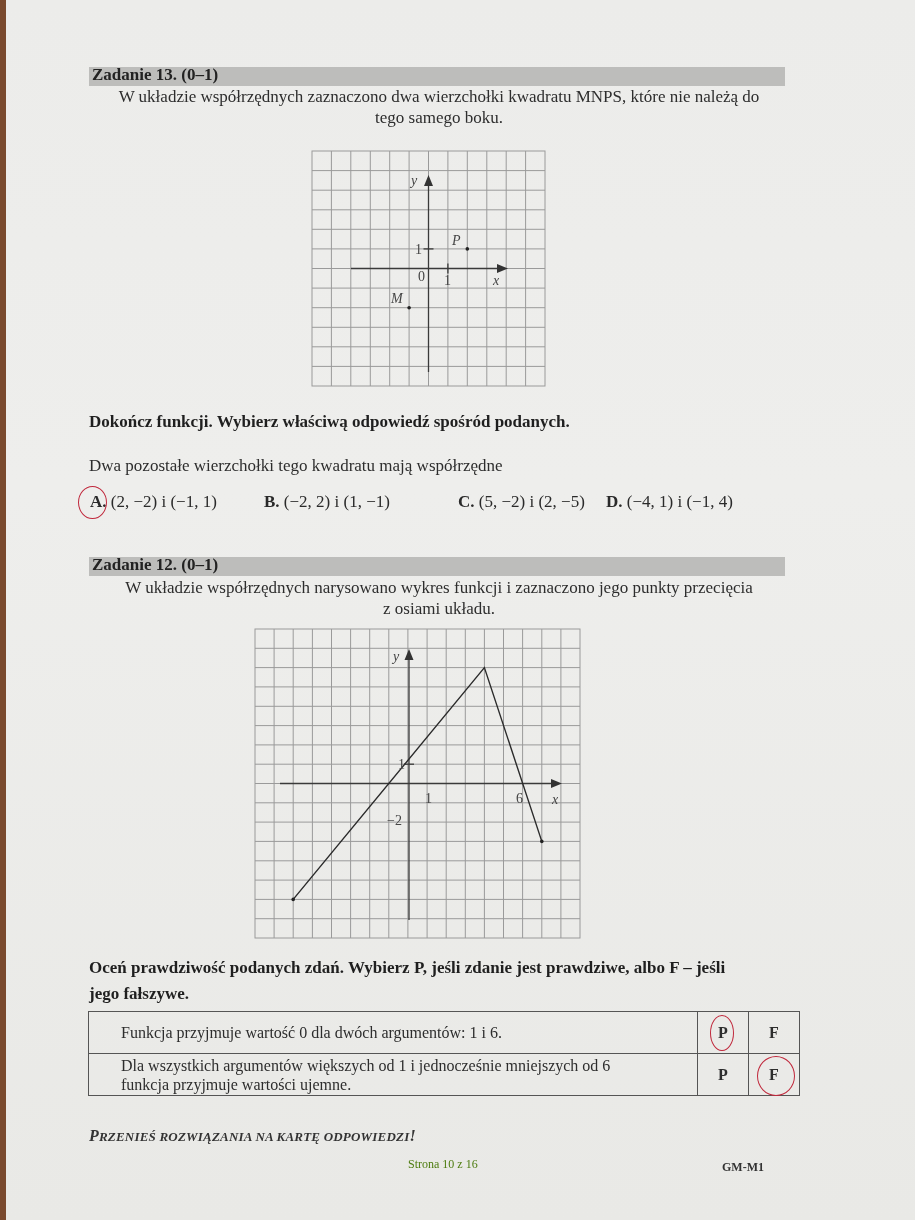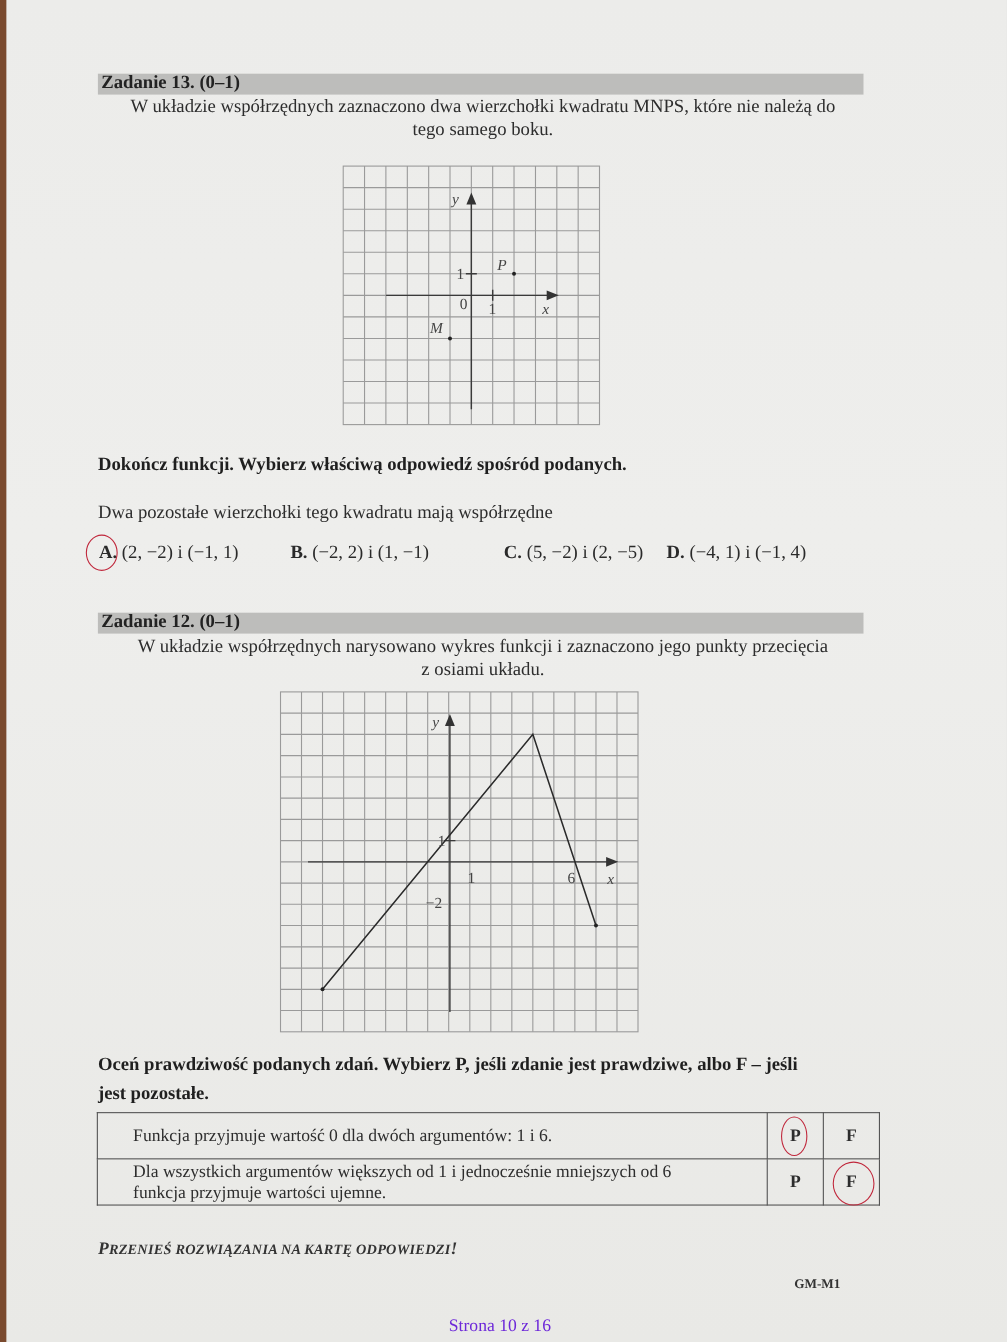--- a/index.html
+++ b/index.html
@@ -42,21 +42,21 @@
     font-size: 16px; color: #2d2d2d;
   }
   table.tf td { border: 1.3px solid #555; padding: 0 4px; height: 41px; }
   table.tf td.stmt { width: 572px; line-height: 19px; padding-left: 32px; }
   table.tf td.pf { width: 42px; text-align: center; font-weight: bold; position: relative; }
   .footer-note {
     position: absolute; left: 89px; top: 1127px; font-style: italic; font-weight: bold;
     font-size: 13px; letter-spacing: 0.2px; color: #333;
   }
   .footer-note .big { font-size: 16px; }
-  .page-num { position: absolute; left: 408px; top: 1157px; font-size: 16px; color: #6d28d9; margin-top: 40px; }
+  .page-num { position: absolute; left: 408px; top: 1157px; font-size: 12px; color: #4d7c0f; }
   .doc-code { position: absolute; left: 722px; top: 1160px; font-size: 12px; font-weight: bold; color: #333; }
 </style>
 </head>
 <body>
 
 <div class="desk-edge"></div>
 <div class="paper"></div>
 
 <div class="task-header" style="top:67px;"></div>
 <div class="task-title" style="top:65px;">Zadanie 13. (0–1)</div>
@@ -199,21 +199,21 @@
       <text x="144" y="141">1</text>
       <text x="171" y="175">1</text>
       <text x="262" y="175">6</text>
       <text x="133" y="197">−2</text>
     </g>
   </svg>
 </div>
 
 <div class="abs bold-instr" style="left:89px; top:955px; width:700px;">
   <div>Oceń prawdziwość podanych zdań. Wybierz P, jeśli zdanie jest prawdziwe, albo F – jeśli</div>
-  <div>jest pozostałe.</div>
+  <div>jego fałszywe.</div>
 </div>
 
 <table class="tf">
   <tbody>
       <tr>
     <td class="stmt">Funkcja przyjmuje wartość 0 dla dwóch argumentów: 1 i 6.</td>
     <td class="pf">
       <span>P</span>
       <div class="circle-red" style="left:12px; top:3px; width:22px; height:34px;"></div>
     </td>

